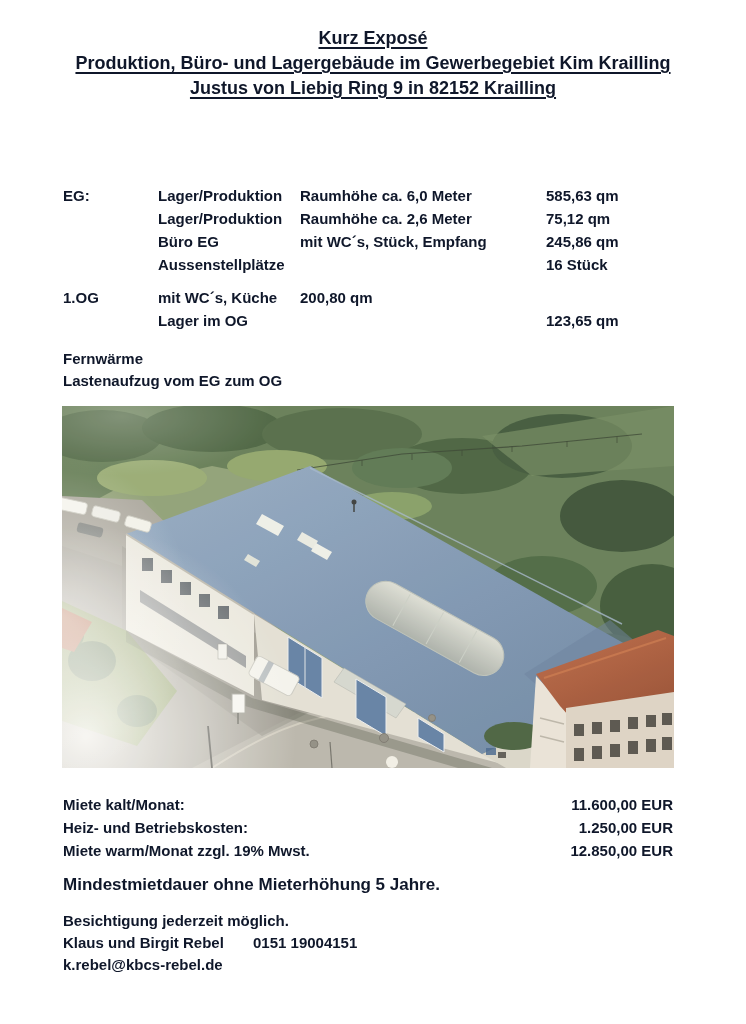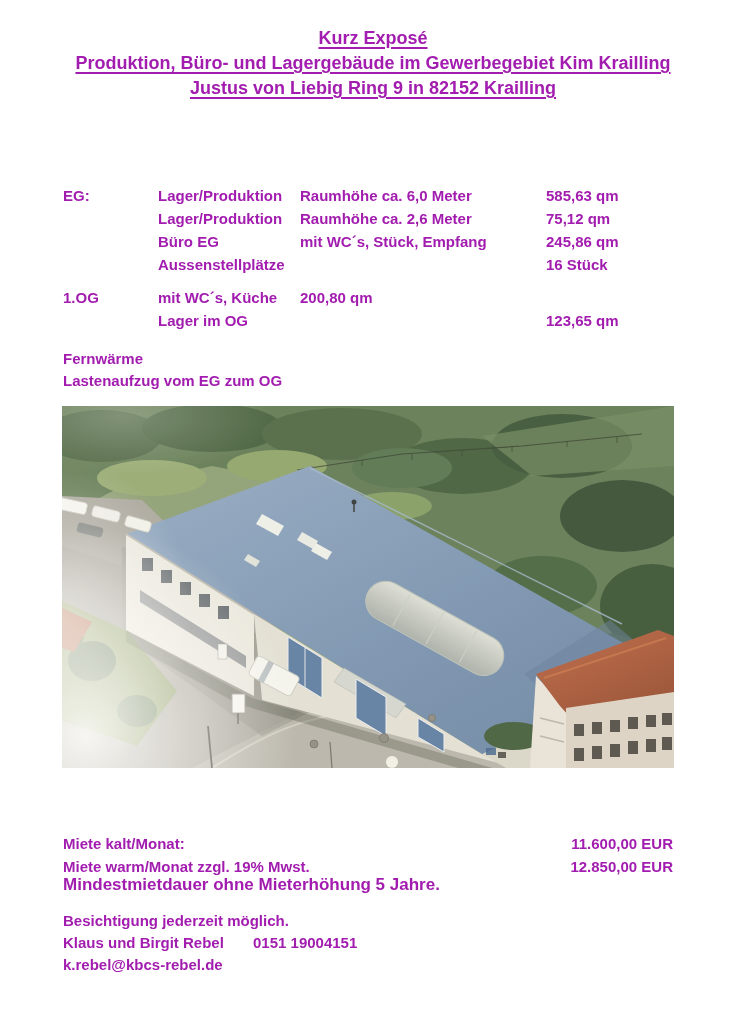--- a/index.html
+++ b/index.html
@@ -1,37 +1,37 @@
 <!DOCTYPE html>
 <html><head>
 <meta charset="utf-8">
 <title>Kurz Exposé</title>
 <style>
   html,body { margin:0; padding:0; background:#ffffff; }
   .page {
     position:relative; width:746px; height:1024px; background:#ffffff;
-    font-family:"Liberation Sans", sans-serif; font-weight:bold; color:#a21caf;
+    font-family:"Liberation Sans", sans-serif; font-weight:bold; color:#0f172a;
     overflow:hidden;
   }
   
   .header { position:absolute; top:26px; left:0; right:0; text-align:center;
             font-size:18px; line-height:25px; }
   .header .h-line span { text-decoration:underline; text-decoration-thickness:2px; text-underline-offset:3px; }
   
   .areas { position:absolute; top:184px; left:63px; width:595px; font-size:15px; }
   .arow { display:grid; grid-template-columns:95px 142px 1fr 112px; line-height:23px; }
   .arow .c4 { text-align:left; }
   .arow.og-gap { margin-top:10px; }
   
   .features { position:absolute; top:348px; left:63px; font-size:15px; line-height:22px; }
   
   .photo { position:absolute; top:406px; left:62px; width:612px; height:362px; }
   .photo svg { display:block; width:612px; height:362px; }
   
-  .costs { position:absolute; top:793px; left:63px; width:610px; font-size:15px;margin-top:39px; }
+  .costs { position:absolute; top:793px; left:63px; width:610px; font-size:15px; }
   .cost-row { display:flex; justify-content:space-between; line-height:23px; }
   .term    { position:absolute; top:875px; left:63px; font-size:17px;text-align:center; }
   .viewing { position:absolute; top:912px; left:63px; font-size:15px; }
   .contact-line { position:absolute; top:934px; left:63px; font-size:15px; display:flex; }
   .contact-line .names { width:190px; }
   .email   { position:absolute; top:956px; left:63px; font-size:15px; }
 </style>
 </head>
 <body>
 
@@ -250,20 +250,24 @@
       <rect x="0" y="0" width="612" height="362" fill="#f3e9d2" opacity="0.1"></rect>
     </svg>
   </div>
 
   <div class="costs">
     <div class="cost-row">
       <span>Miete kalt/Monat:</span>
       <span>11.600,00 EUR</span>
     </div>
     <div class="cost-row">
+      <span>Heiz- und Betriebskosten:</span>
+      <span>1.250,00 EUR</span>
+    </div>
+    <div class="cost-row">
       <span>Miete warm/Monat zzgl. 19% Mwst.</span>
       <span>12.850,00 EUR</span>
     </div>
   </div>
 
   <div class="term">Mindestmietdauer ohne Mieterhöhung 5 Jahre.</div>
   <div class="viewing">Besichtigung jederzeit möglich.</div>
   <div class="contact-line">
     <span class="names">Klaus und Birgit Rebel</span>
     <span class="phone">0151 19004151</span>

